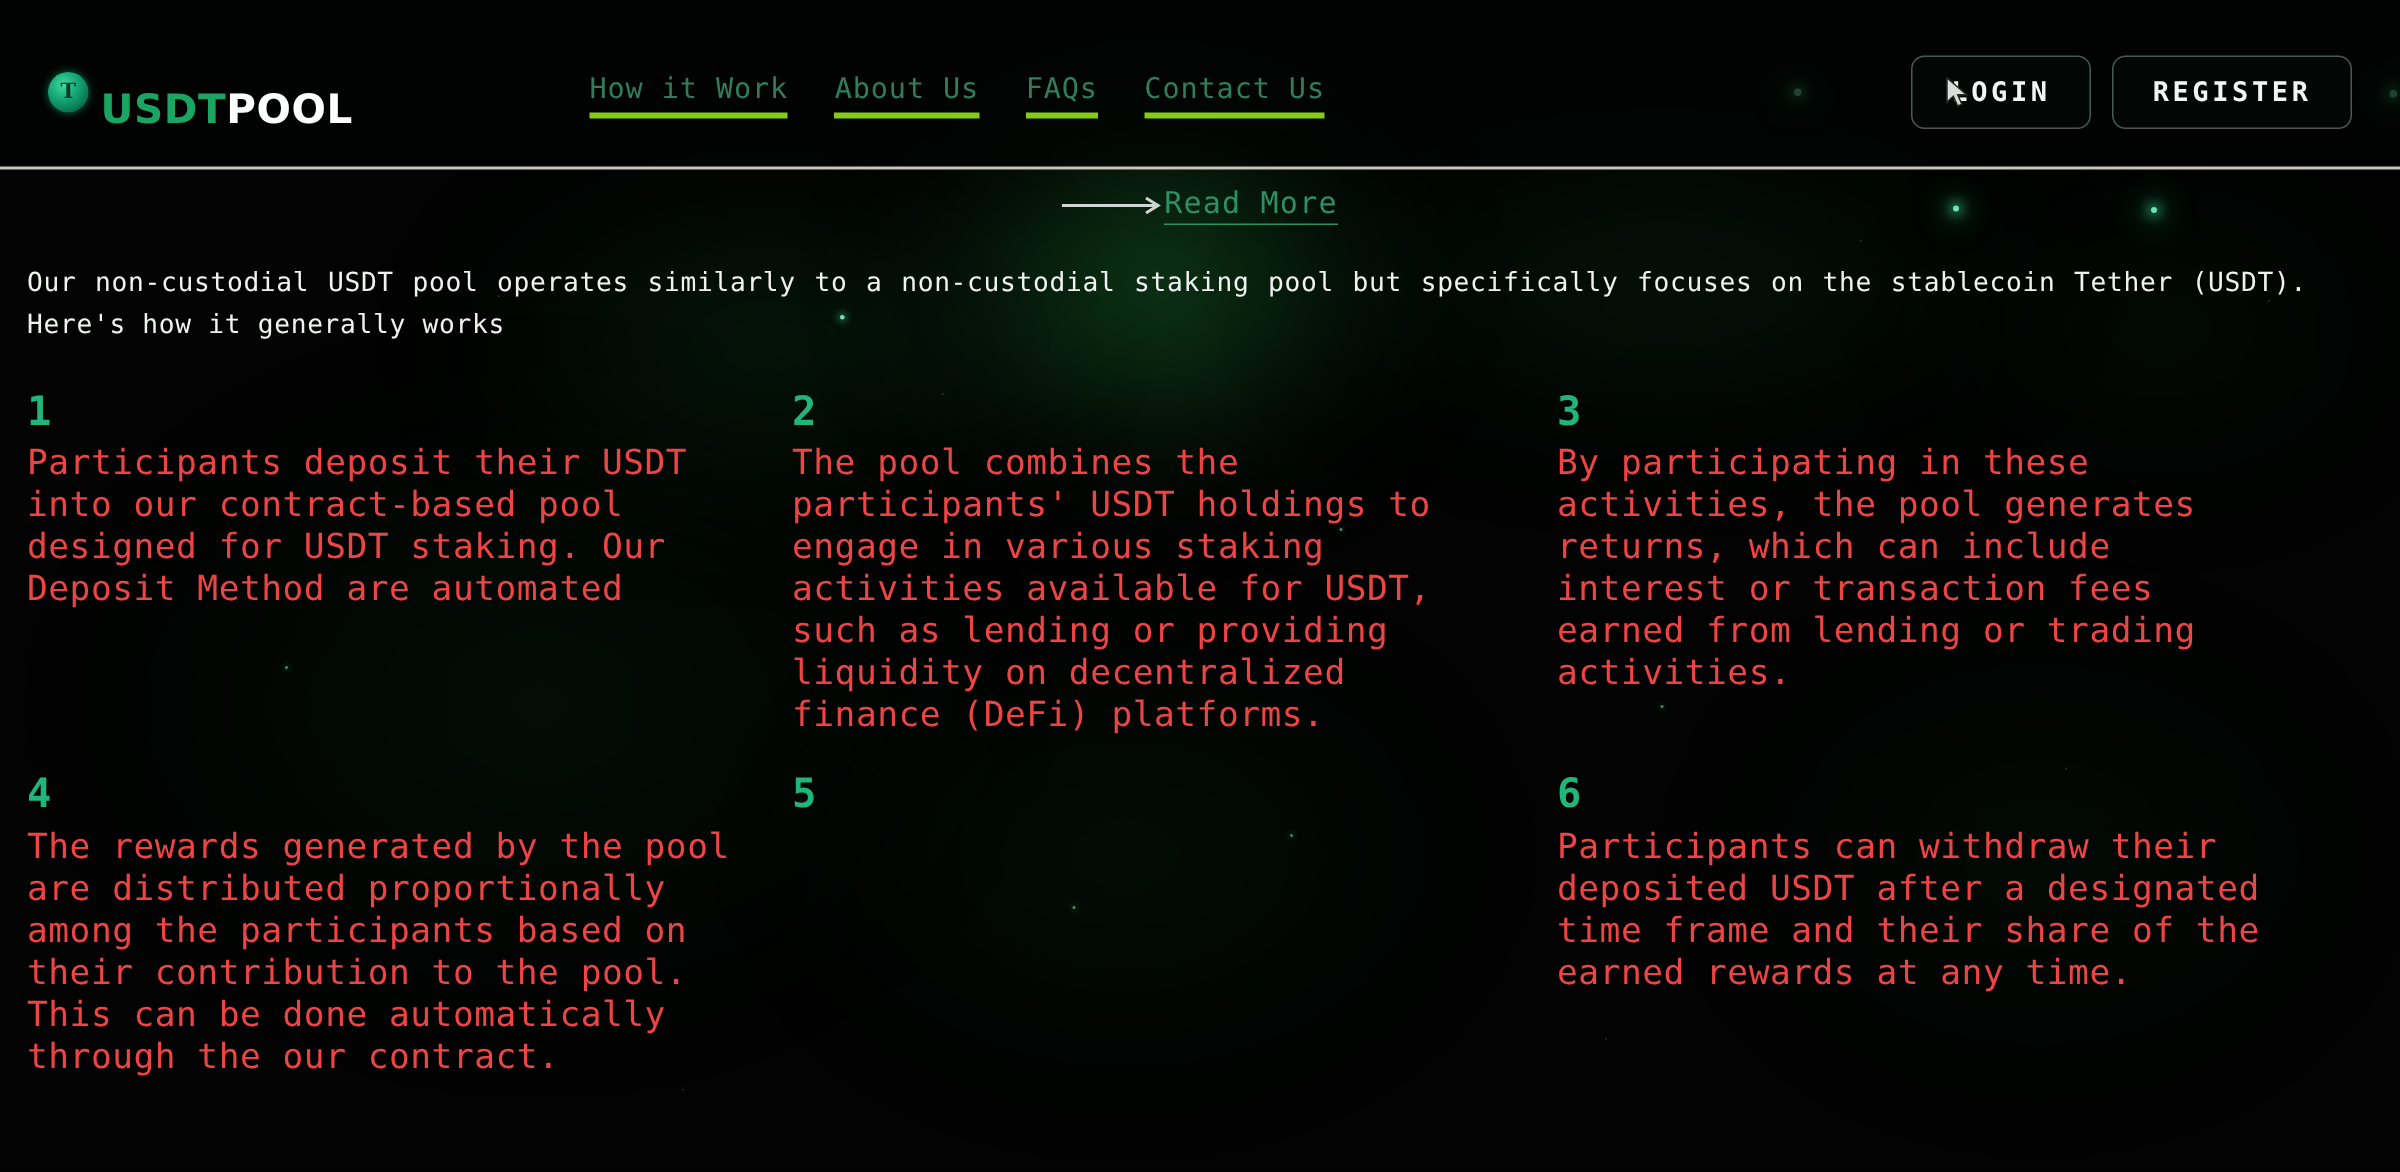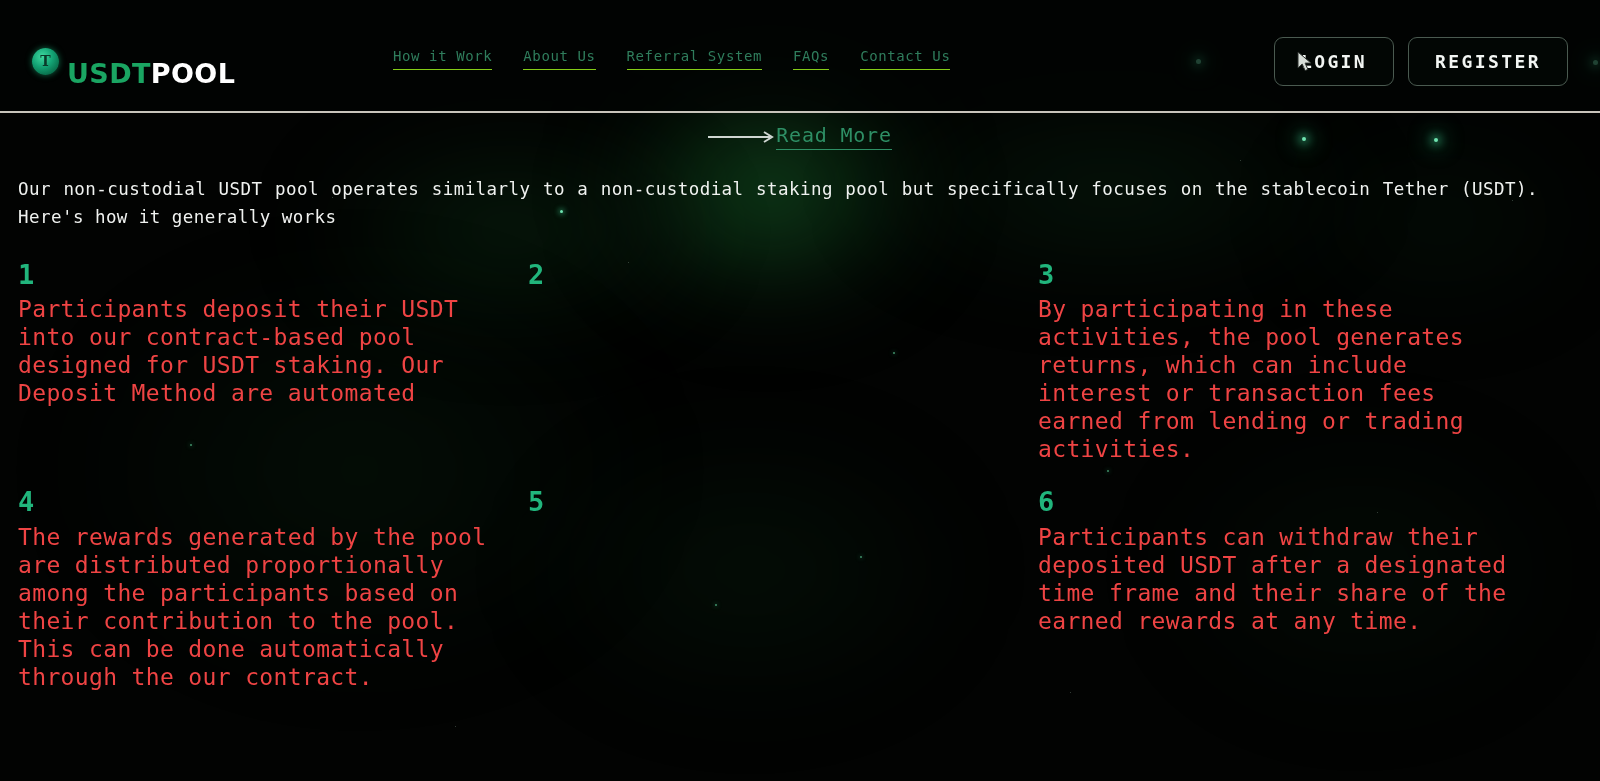--- a/index.html
+++ b/index.html
@@ -136,25 +136,25 @@
 
   #nav {
     position: absolute;
     left: 393px;
     top: 48px;
     display: flex;
     align-items: baseline;
     gap: 31px;
   }
   .nav-link {
-    font-size: 14px;
+    font-size: 19px;
     letter-spacing: 0.6px;
     color: #2f7d5c;
     text-decoration: none;
-    border-bottom: 1px solid #84cc16;
+    border-bottom: 4px solid #84cc16;
     padding-bottom: 3px;
     line-height: 1.25;
     white-space: nowrap;
   }
 
   #auth {
     position: absolute;
     right: 32px;
     top: 37px;
     display: flex;
@@ -305,21 +305,20 @@
       <span>T</span>
     </span>
     <span class="logo-txt">
       <span class="logo-usdt">USDT</span><span class="logo-pool">POOL</span>
     </span>
   </div>
 
   <nav id="nav">
     <a class="nav-link" href="#">How it Work</a>
     <a class="nav-link" href="#">About Us</a>
-    <a class="nav-link" href="#">Referral System</a>
     <a class="nav-link" href="#">FAQs</a>
     <a class="nav-link" href="#">Contact Us</a>
   </nav>
 
   <div id="auth">
     <div class="auth-btn">LOGIN</div>
     <div class="auth-btn">REGISTER</div>
   </div>
 
 </header>
@@ -339,20 +338,21 @@
 
   <div id="steps">
 
     <div class="step">
       <div class="step-num">1</div>
       <div class="step-text">Participants deposit their USDT into our contract-based pool designed for USDT staking. Our Deposit Method are automated</div>
     </div>
 
     <div class="step">
       <div class="step-num">2</div>
+      <div class="step-text">The pool combines the participants' USDT holdings to engage in various staking activities available for USDT, such as lending or providing liquidity on decentralized finance (DeFi) platforms.</div>
     </div>
 
     <div class="step">
       <div class="step-num">3</div>
       <div class="step-text">By participating in these activities, the pool generates returns, which can include interest or transaction fees earned from lending or trading activities.</div>
     </div>
 
     <div class="step">
       <div class="step-num">4</div>
       <div class="step-text">The rewards generated by the pool are distributed proportionally among the participants based on their contribution to the pool. This can be done automatically through the our contract.</div>

